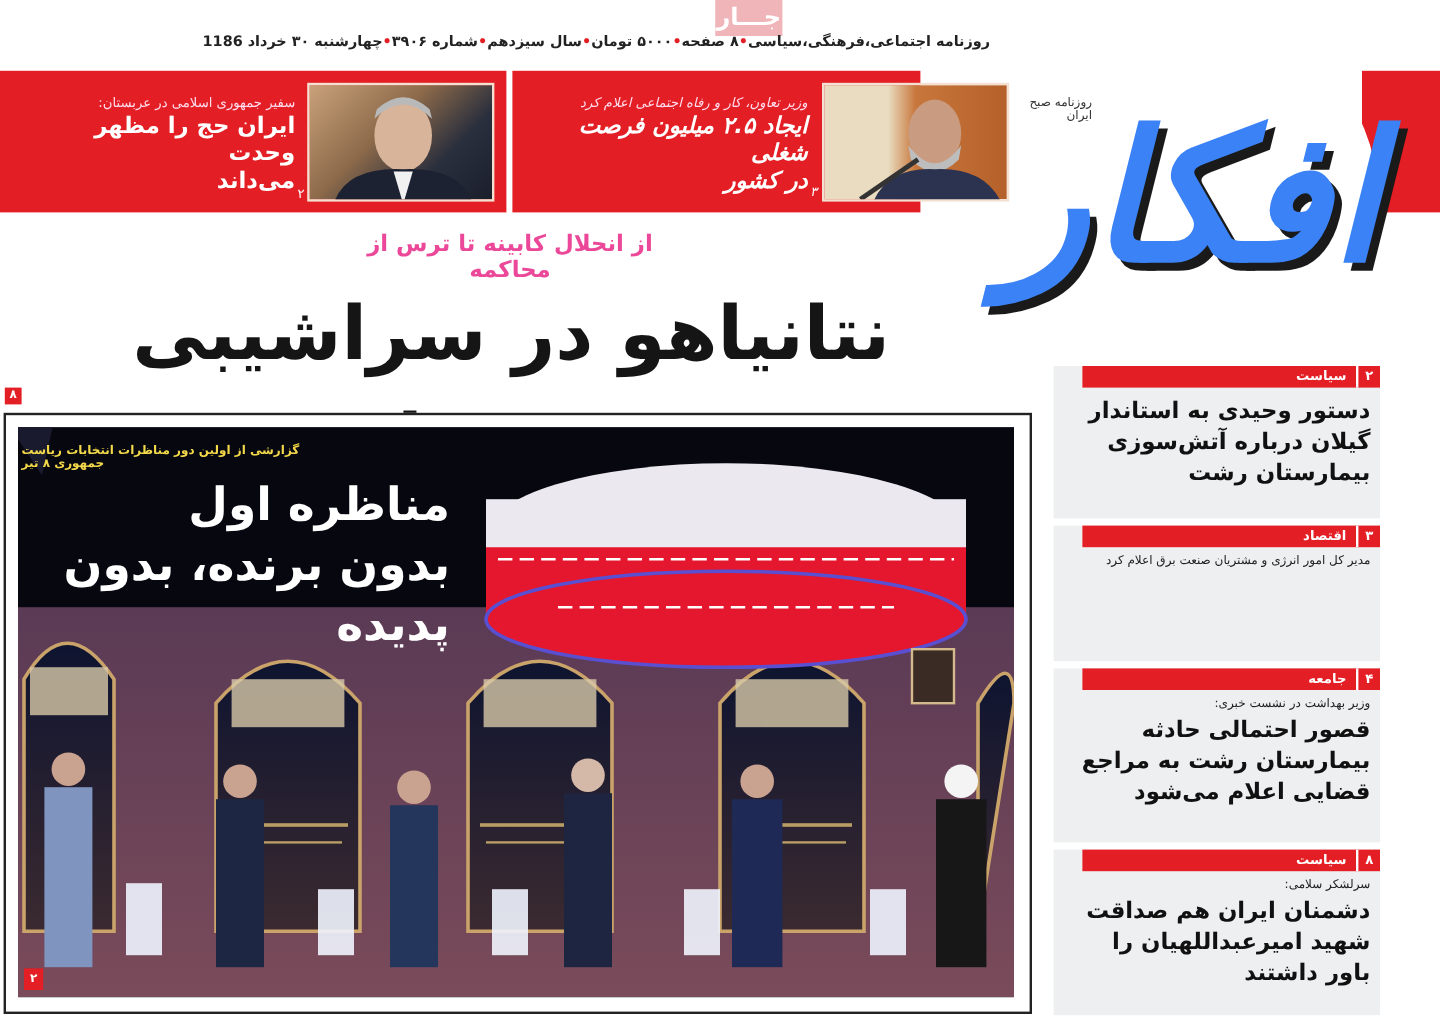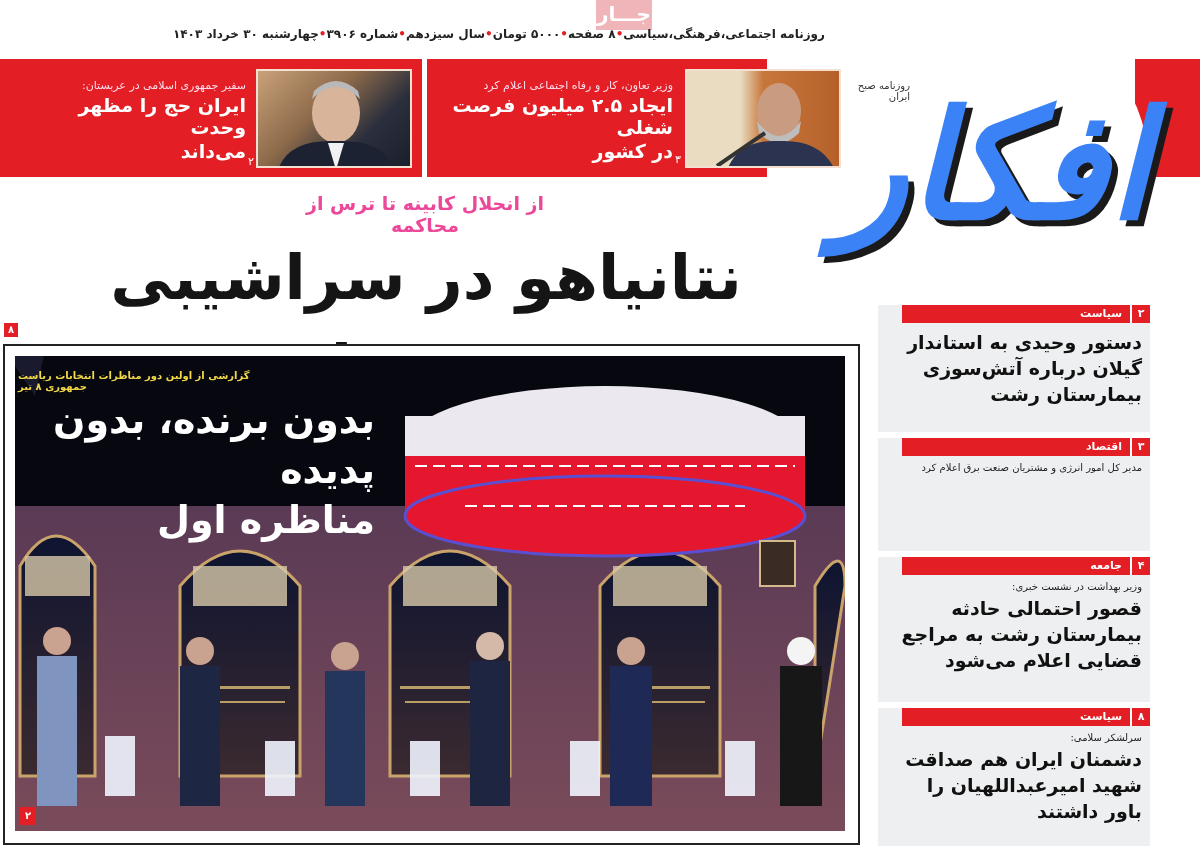--- a/index.html
+++ b/index.html
@@ -24,21 +24,21 @@
     background: rgba(226,120,128,0.55);
     color: #fff; font-weight: bold; font-size: 20px;
     text-align: center; line-height: 28px;
   }
 
   
   .band {
     top: 59px; height: 118px; background: #e31e24;
   }
   .band-left { left: 0; width: 422px; }
-  .band-mid { left: 427px; width: 340px; }
+  .band-mid { left: 427px; width: 340px; font-style: italic; }
   .band-right { left: 1135px; width: 65px; }
   .teaser-photo {
     position: absolute; top: 10px; width: 156px; height: 99px;
     border: 2px solid #f3e0d0;
     overflow: hidden;
   }
   .teaser-text { position: absolute; top: 20px; direction: rtl; text-align: right; color: #fff; }
   .teaser-kicker { font-size: 11px; color: #fde; }
   .teaser-title { font-size: 19px; font-weight: bold; line-height: 22px; margin-top: 2px; }
   .teaser-page { position: absolute; color: #fff; font-size: 11px; }
@@ -112,21 +112,21 @@
   }
   .sb-body { padding: 6px 8px 10px 20px; direction: rtl; text-align: right; }
   .sb-kicker { font-size: 10px; color: #222; margin-bottom: 3px; }
   .sb-title { font-size: 19px; font-weight: 900; line-height: 26px; color: #111; }
 </style>
 </head>
 <body>
 
 <div class="abs watermark">جـــار</div>
 <div class="abs infoline">
-  <span>روزنامه اجتماعی،فرهنگی،سیاسی</span><span class="dot">•</span><span>۸ صفحه</span><span class="dot">•</span><span>۵۰۰۰ تومان</span><span class="dot">•</span><span>سال سیزدهم</span><span class="dot">•</span><span>شماره ۳۹۰۶</span><span class="dot">•</span><span>چهارشنبه ۳۰ خرداد ۱۴۰۳</span>
+  <span>روزنامه اجتماعی،فرهنگی،سیاسی</span><span class="dot">•</span><span>۸ صفحه</span><span class="dot">•</span><span>۵۰۰۰ تومان</span><span class="dot">•</span><span>سال سیزدهم</span><span class="dot">•</span><span>شماره ۳۹۰۶</span><span class="dot">•</span><span>چهارشنبه ۳۰ خرداد 1186</span>
 </div>
 
 <div class="abs band band-left">
   <div class="teaser-photo" style="left:256px; background: linear-gradient(135deg,#c9a27a 0%,#8d6a4a 40%,#2a2f3d 70%,#1b1f2c 100%);">
     <svg width="156" height="99" viewBox="0 0 156 99">
       <ellipse cx="78" cy="42" rx="24" ry="30" fill="#d8b49a"></ellipse>
       <path d="M54 28 Q78 4 102 28 L100 20 Q78 0 56 20Z" fill="#b9b9b9"></path>
       <path d="M20 99 Q30 68 78 70 Q126 68 136 99Z" fill="#1d2233"></path>
       <path d="M70 72 L78 99 L86 72Z" fill="#f1f1f1"></path>
     </svg>
@@ -237,22 +237,22 @@
       <rect x="395" y="385" width="30" height="55"></rect>
       <rect x="555" y="385" width="30" height="55"></rect>
       <rect x="710" y="385" width="30" height="55"></rect>
     </g>
 
     <rect x="745" y="185" width="35" height="45" fill="#3a2c24" stroke="#d4b98c" stroke-width="2"></rect>
   </svg>
 </div>
 <div class="abs photo-kicker">گزارشی از اولین دور مناظرات انتخابات ریاست جمهوری ۸ تیر</div>
 <div class="abs photo-title">
+  <div>مناظره اول</div>
   <div>بدون برنده، بدون پدیده</div>
-  <div>مناظره اول</div>
 </div>
 <div class="abs page-tag" style="left:20px; top:807px; width:16px; height:18px; line-height:18px;">۲</div>
 
 <div class="abs sidebar">
   <div class="sb-block" style="height:127px;">
     <div class="sb-header">
       <div class="sb-page">۲</div>
       <div class="sb-cat">سیاست</div>
     </div>
     <div class="sb-body">

